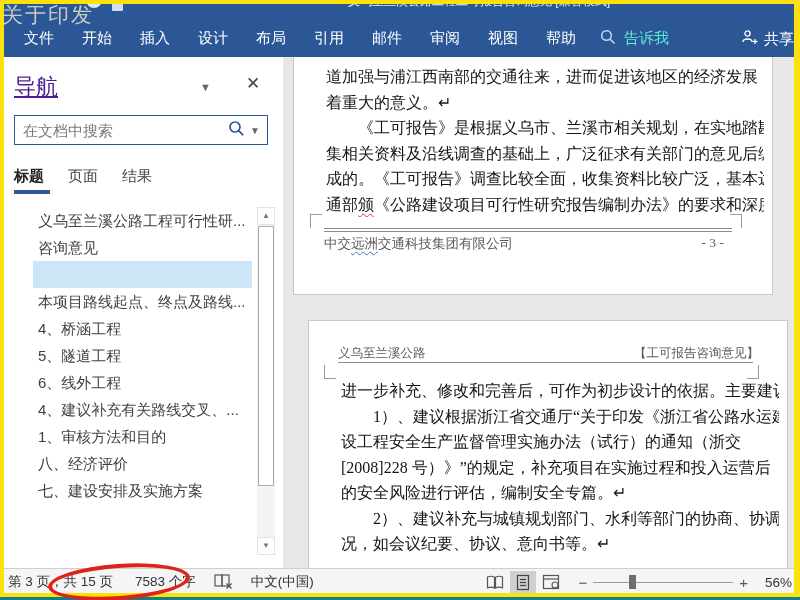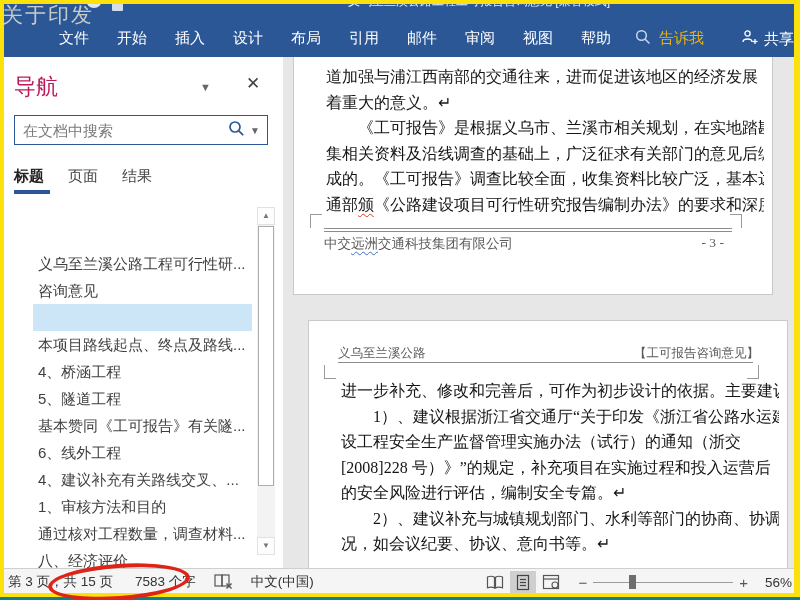--- a/index.html
+++ b/index.html
@@ -15,42 +15,42 @@
   .frame.bottom { left:0; top:593px; width:800px; height:5px; }
   .frame.teal { left:0; top:597px; width:800px; height:3px; background:#0E7F8C; }
 
   
   .titlebar { position:absolute; left:0; top:0; width:800px; height:20px; background:#2B5797; overflow:hidden; }
   .title-text { position:absolute; left:348px; top:-7px; color:#E8EDF5; font-size:12px; white-space:nowrap; }
   .qat-circle { position:absolute; left:86px; top:-8px; width:16px; height:16px; border-radius:50%; background:rgba(255,255,255,.85); }
   .qat-icon { position:absolute; left:112px; top:2px; width:11px; height:9px; background:rgba(255,255,255,.8); border-radius:1px; }
   .wincontrol { position:absolute; top:0; width:13px; height:3px; background:rgba(255,255,255,.8); }
 
-  .ribbon { position:absolute; left:0; top:20px; width:800px; height:37px; background:#2B5797; display:flex; align-items:center;padding-left:35px; }
+  .ribbon { position:absolute; left:0; top:20px; width:800px; height:37px; background:#2B5797; display:flex; align-items:center; }
   .ribbon-tab { color:#FFFFFF; font-size:15px; margin-left:28px; white-space:nowrap; cursor:default; }
   .ribbon-tab:first-child { margin-left:24px; }
   .tellme { display:flex; align-items:center; margin-left:24px; }
-  .tellme-label { color:#eab308; font-size:15px; margin-left:8px; }
+  .tellme-label { color:#5eead4; font-size:15px; margin-left:8px; }
   .share { position:absolute; right:6px; top:9px; display:flex; align-items:flex-end; }
   .share-label { color:#fff; font-size:15px; margin-left:5px; }
 
   
   .navpane { position:absolute; left:0; top:57px; width:283px; height:511px; background:#FFFFFF; }
-  .nav-title { position:absolute; left:14px; top:15px; font-size:22px; color:#be185d; }
+  .nav-title { position:absolute; left:14px; top:15px; font-size:22px; color:#4c1d95;text-decoration:underline; }
   .nav-dd { position:absolute; left:200px; top:24px; color:#666; font-size:11px; }
   .nav-close { position:absolute; left:246px; top:16px; color:#444; font-size:17px; }
   .searchbox { position:absolute; left:14px; top:58px; width:254px; height:30px; border:1px solid #2B579A; background:#fff; display:flex; align-items:center; }
   .searchbox input { flex:1; border:none; outline:none; font-size:15px; color:#333; padding-left:8px; background:transparent; font-family:"Liberation Sans",sans-serif; }
   .searchbox input::placeholder { color:#7A7A7A; }
   .search-dd { color:#666; font-size:10px; padding:0 7px 0 5px; }
   .nav-tabs { position:absolute; left:14px; top:110px; display:flex; }
   .nav-tab { font-size:15px; color:#444; margin-right:24px; padding-bottom:8px; position:relative; }
   .nav-tab.active { color:#222; font-weight:bold; }
   .nav-tab.active::after { content:""; position:absolute; left:0; bottom:0; width:36px; height:4px; background:#2B579A; }
-  .nav-list { position:absolute; left:0; top:150px; width:256px;margin-top:43px; }
+  .nav-list { position:absolute; left:0; top:150px; width:256px; }
   .nav-item { height:27px; line-height:27px; font-size:15px; color:#3F3F3F; margin-left:33px; padding-left:5px; margin-right:4px;
               white-space:nowrap; overflow:hidden; cursor:default; }
   .nav-item.selected { background:#CDE6F7; }
 
   .nav-scroll { position:absolute; left:257px; top:150px; width:18px; height:348px; background:#F3F3F3; }
   .scroll-btn { position:absolute; left:0; width:18px; height:18px; background:#FDFDFD; border:1px solid #E2E2E2; color:#777; font-size:8px; text-align:center; line-height:16px; }
   .scroll-btn.up { top:0; }
   .scroll-btn.down { bottom:0; }
   .scroll-thumb { position:absolute; left:1px; top:19px; width:16px; height:260px; background:#FFFFFF; border:1px solid #ACACAC; }
 
@@ -165,25 +165,23 @@
       <span class="nav-tab">结果</span>
     </div>
 
     <div class="nav-list">
       <div class="nav-item">义乌至兰溪公路工程可行性研...</div>
       <div class="nav-item">咨询意见</div>
       <div class="nav-item selected"></div>
       <div class="nav-item">本项目路线起点、终点及路线...</div>
       <div class="nav-item">4、桥涵工程</div>
       <div class="nav-item">5、隧道工程</div>
-      <div class="nav-item">基本赞同《工可报告》有关隧...</div>
       <div class="nav-item">6、线外工程</div>
       <div class="nav-item">4、建议补充有关路线交叉、...</div>
       <div class="nav-item">1、审核方法和目的</div>
-      <div class="nav-item">通过核对工程数量，调查材料...</div>
       <div class="nav-item">八、经济评价</div>
       <div class="nav-item">七、建设安排及实施方案</div>
     </div>
 
     <div class="nav-scroll">
       <div class="scroll-btn up">▲</div>
       <div class="scroll-thumb"></div>
       <div class="scroll-btn down">▼</div>
     </div>
   </div>

